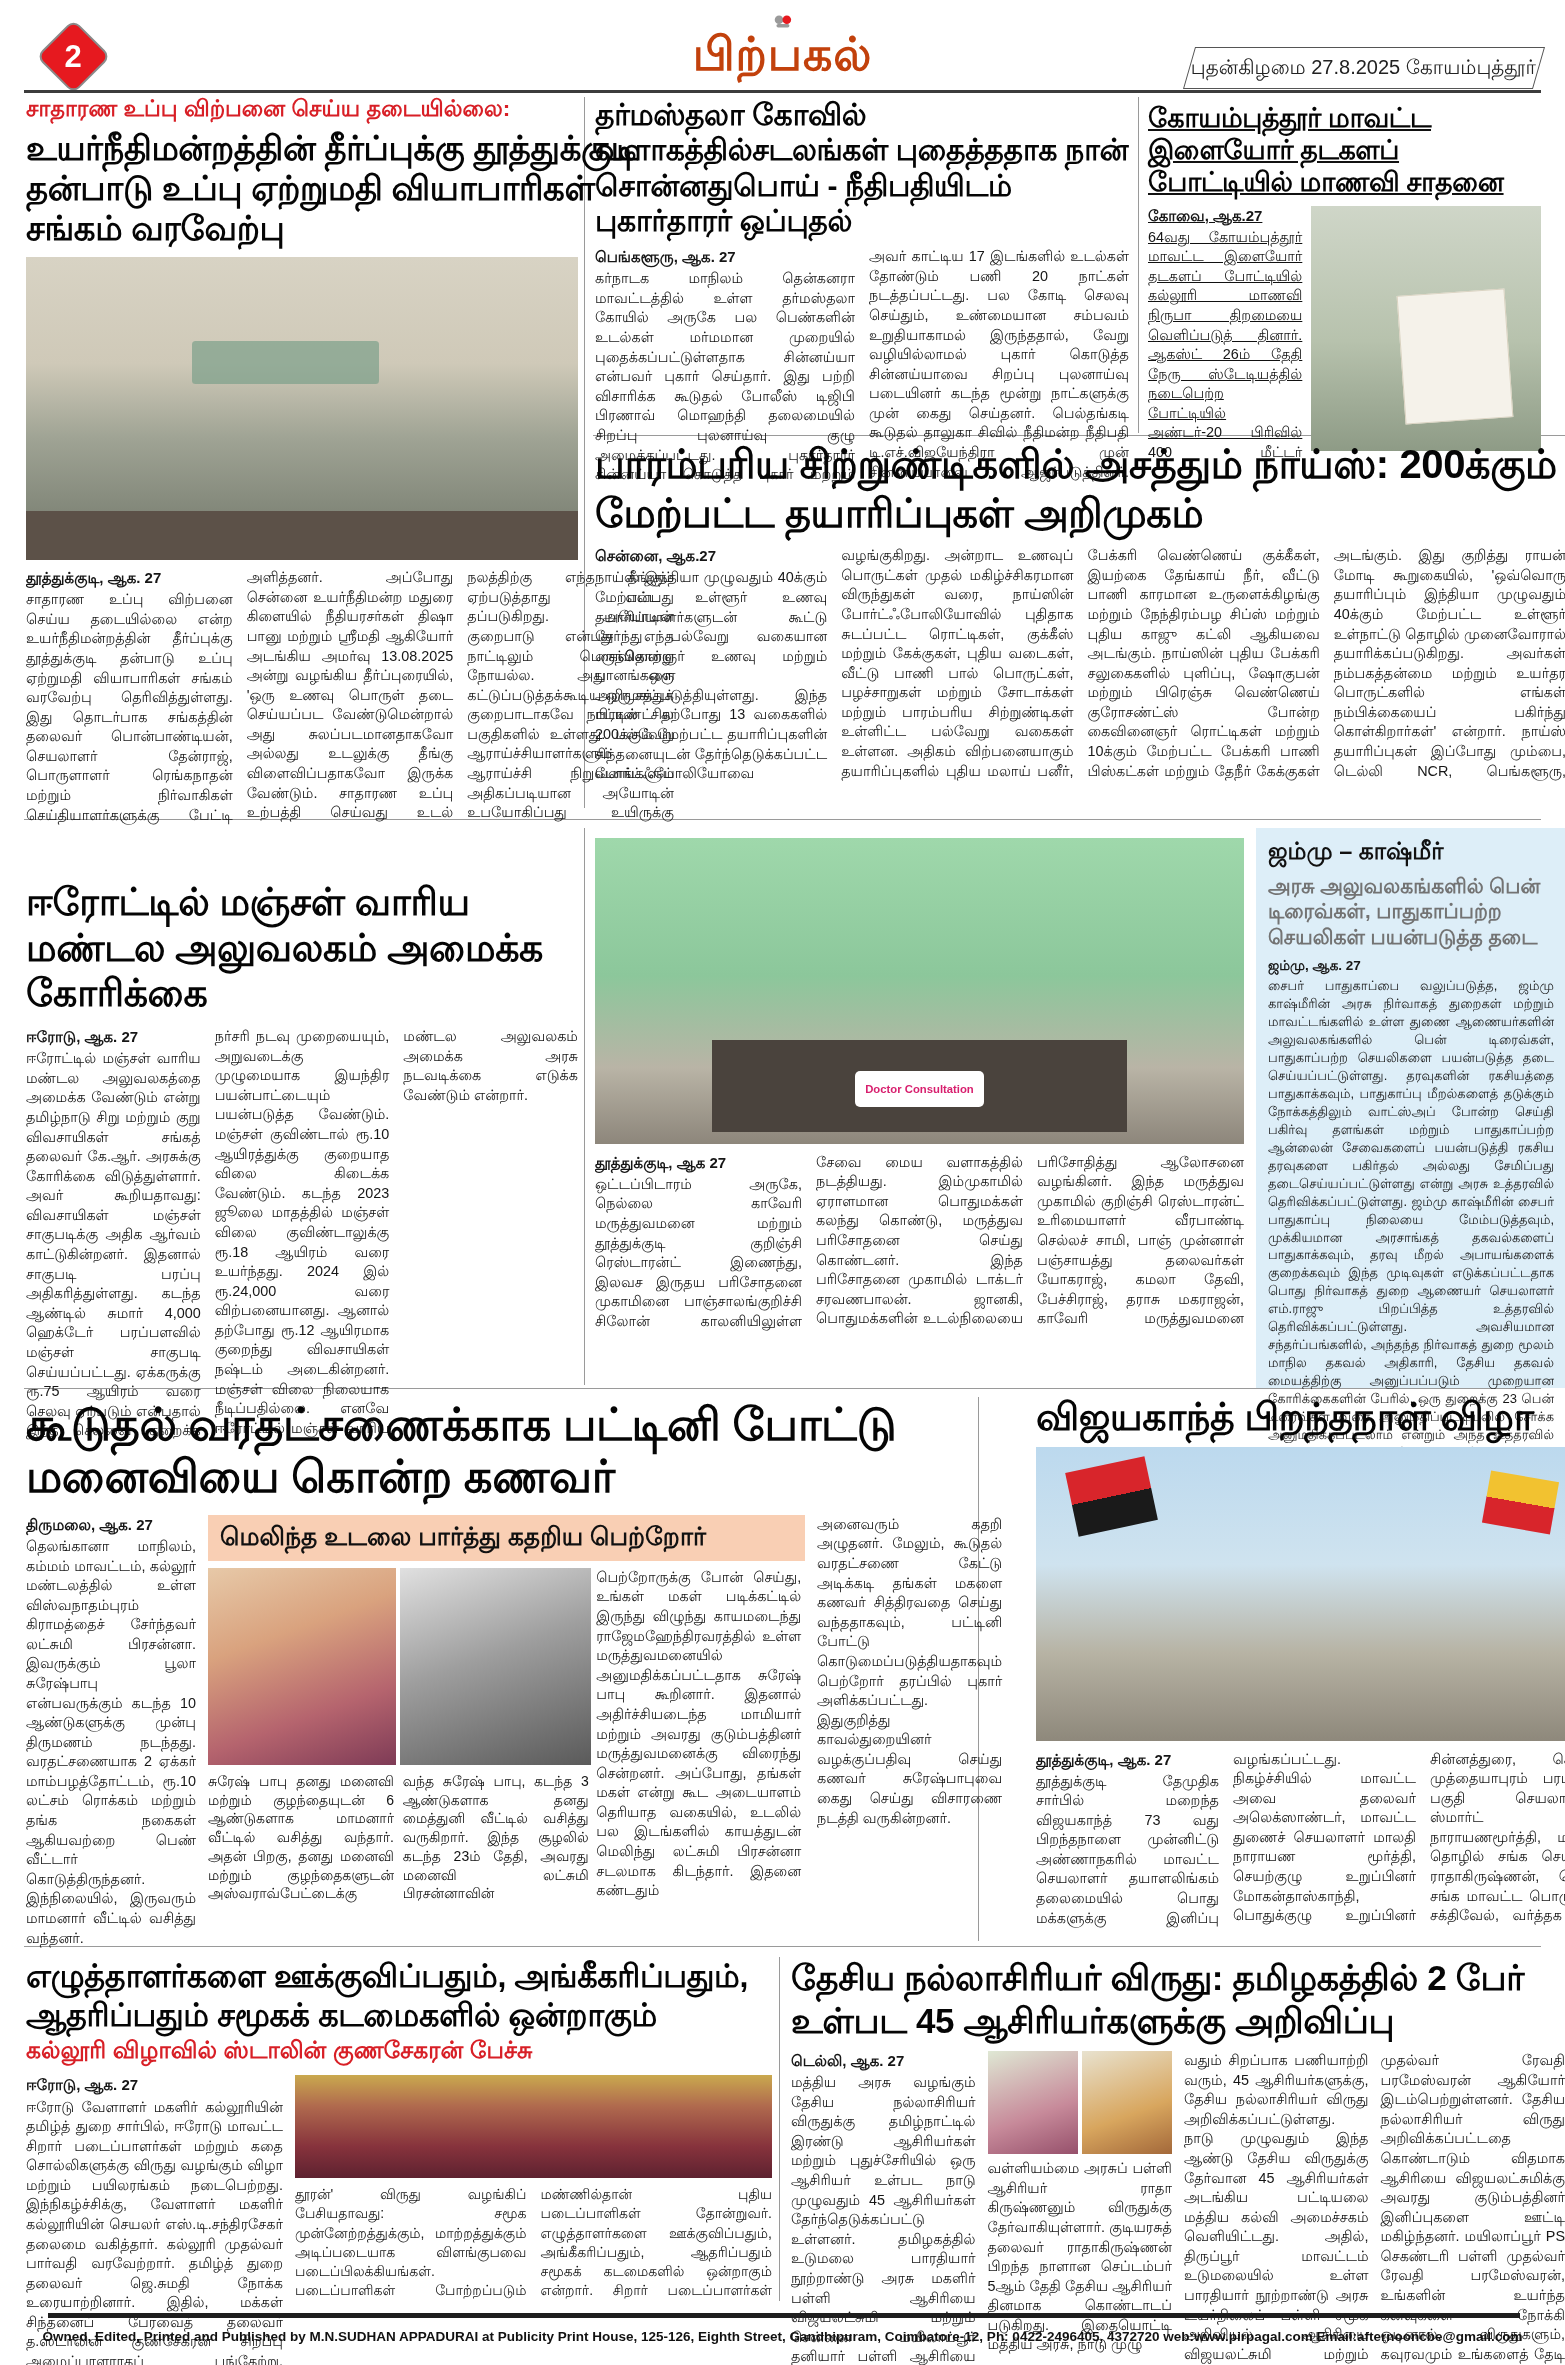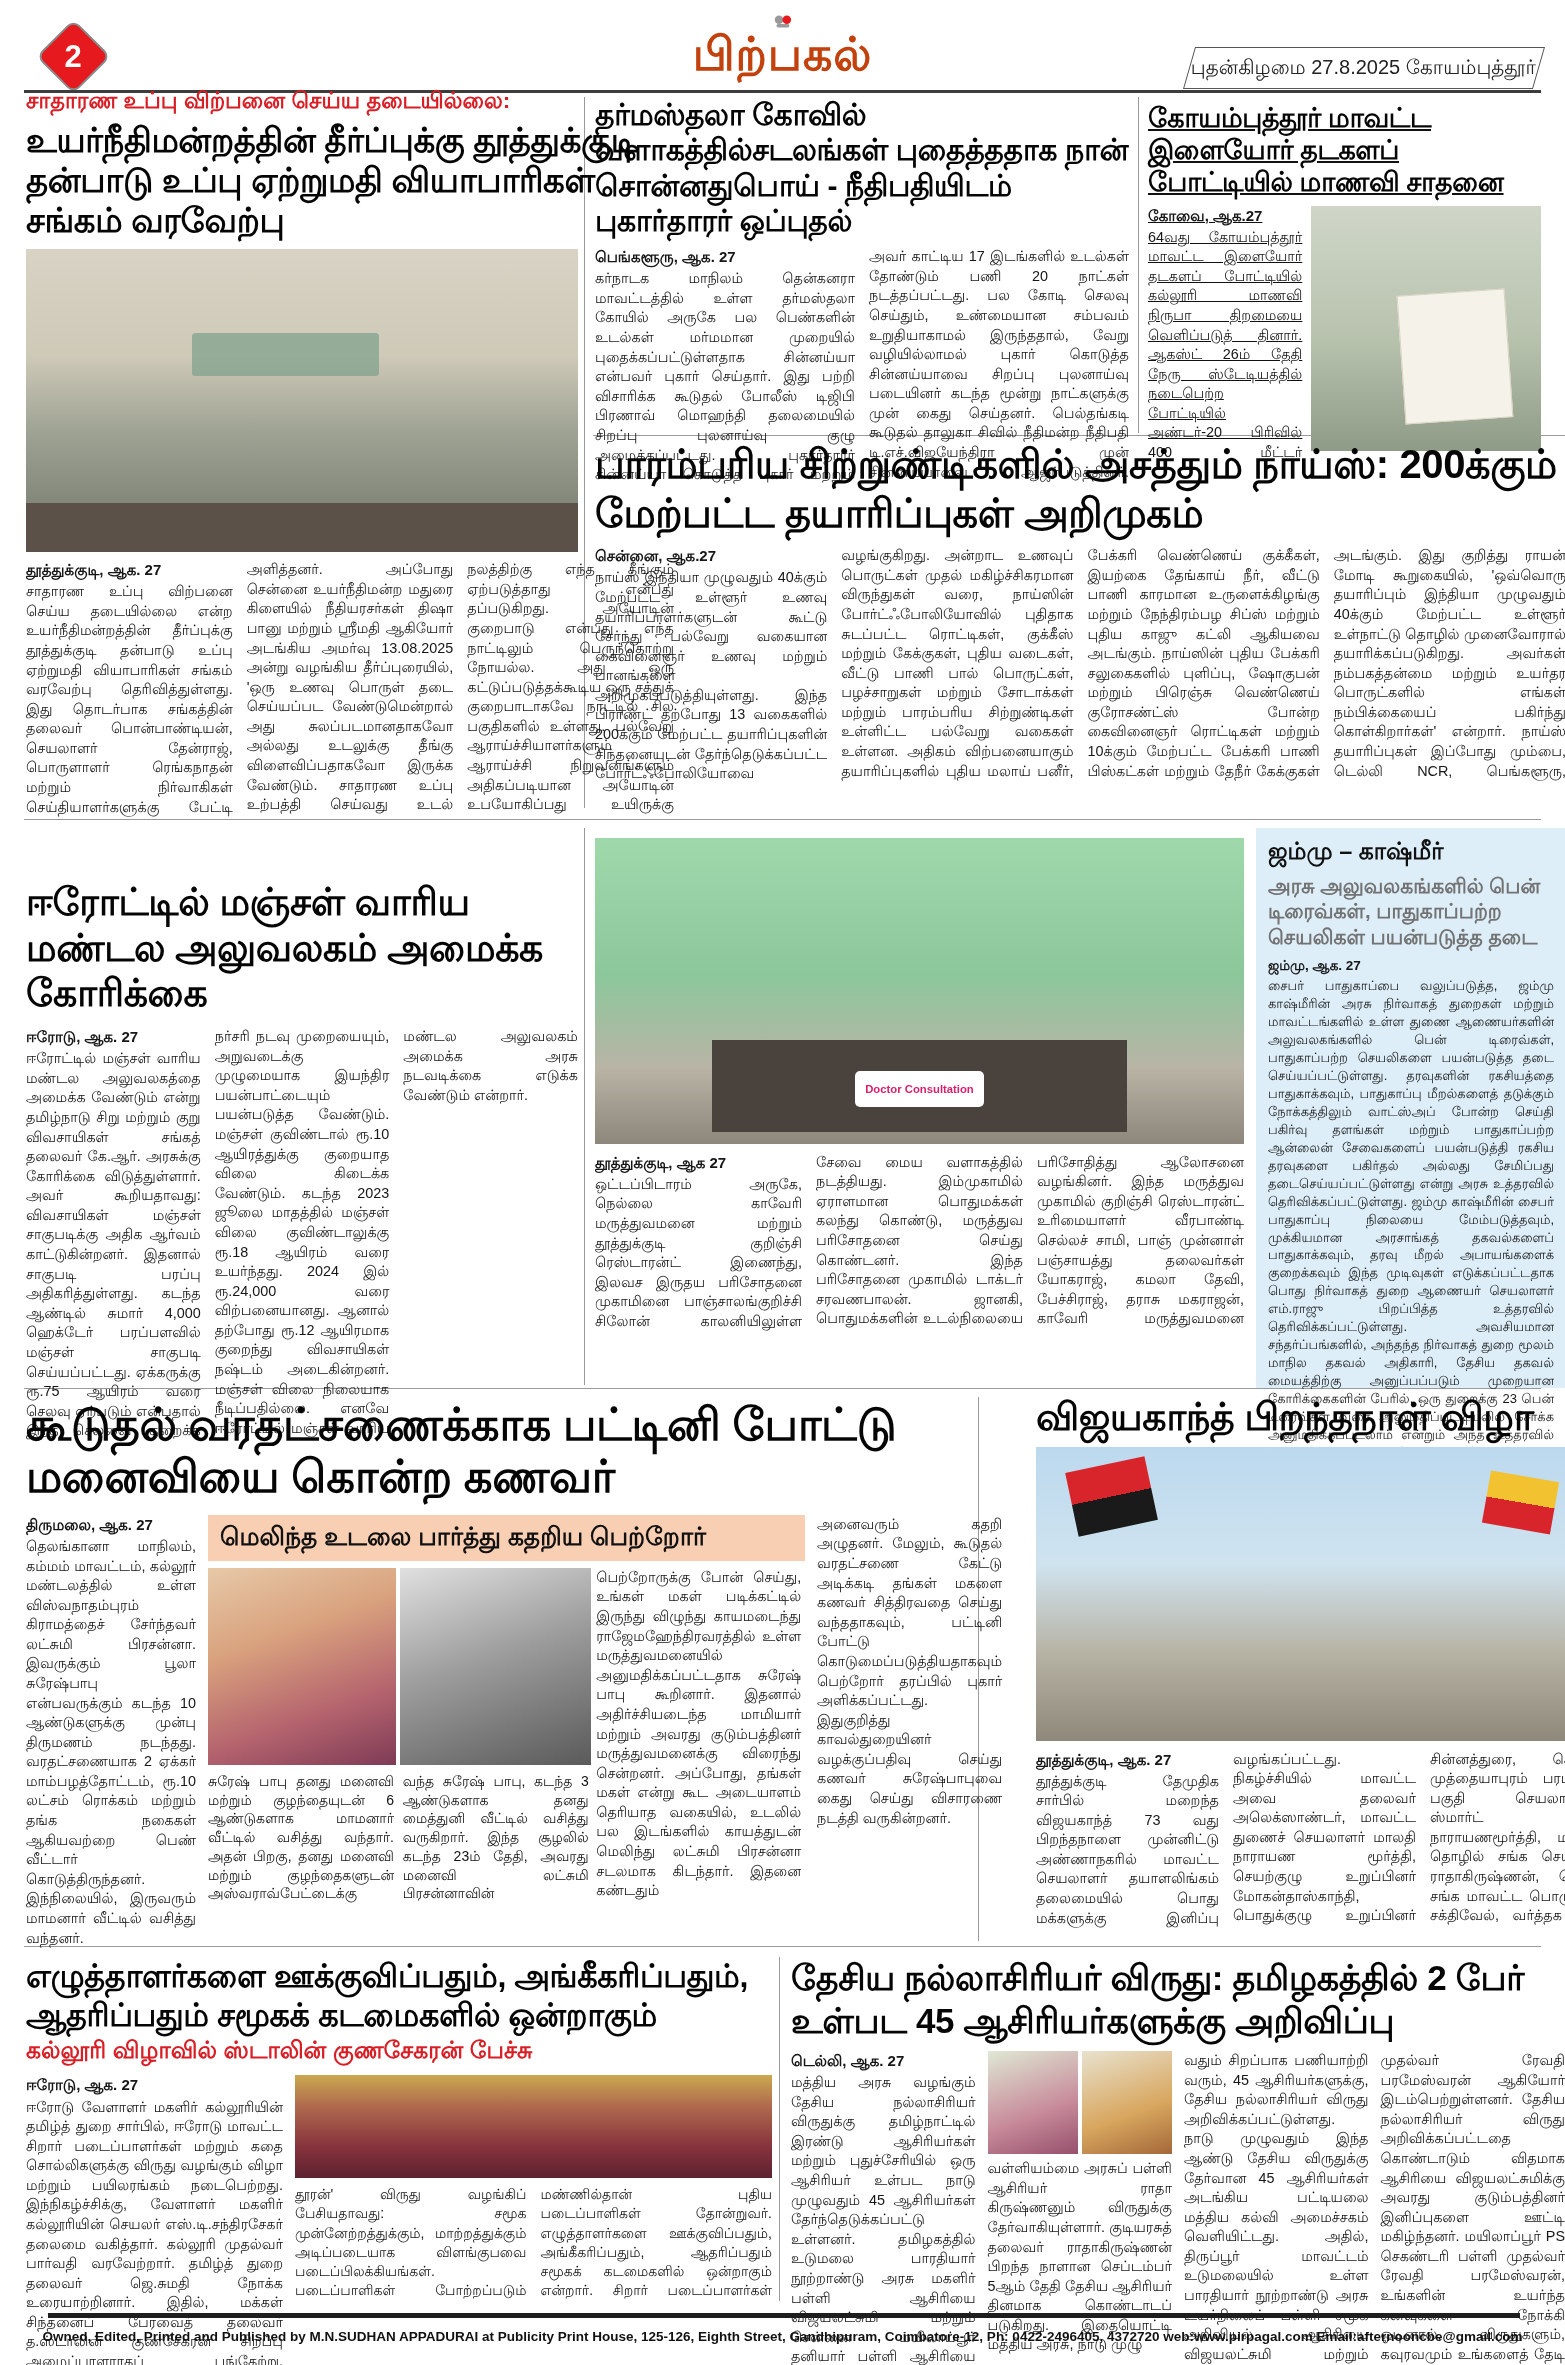--- a/index.html
+++ b/index.html
@@ -93,21 +93,21 @@
   <div class="abs vline" style="left:584px; top:97px; height:711px;"></div>
   <div class="abs vline" style="left:1138px; top:97px; height:336px;"></div>
   <div class="abs hline" style="left:593px; top:435px; width:972px;"></div>
   <div class="abs hline" style="left:24px; top:819px; width:1517px;"></div>
   <div class="abs vline" style="left:584px; top:828px; height:557px;"></div>
   <div class="abs hline" style="left:24px; top:1388px; width:1517px;"></div>
   <div class="abs vline" style="left:978px; top:1397px; height:544px;"></div>
   <div class="abs hline" style="left:24px; top:1946px; width:1517px;"></div>
   <div class="abs vline" style="left:779px; top:1957px; height:344px;"></div>
 
-  <div class="abs" style="left:26px; top:88px; width:648px; height:715px;">
+  <div class="abs" style="left:26px; top:96px; width:648px; height:715px;">
     <div class="kicker" style="font-size:22.6px;">சாதாரண உப்பு விற்பனை செய்ய தடையில்லை:</div>
     <div class="headline" style="font-size:34px; margin-top:3.5px;">உயர்நீதிமன்றத்தின் தீர்ப்புக்கு தூத்துக்குடி தன்பாடு உப்பு ஏற்றுமதி வியாபாரிகள் சங்கம் வரவேற்பு</div>
     <div class="photo ph-press" style="width:552px; height:303px; margin-top:8.7px;">
       <div class="banner"></div>
       <div class="table"></div>
     </div>
     <div class="body-text cols c3" style="margin-top:8.7px; height:270px;">
       <span class="dateline">தூத்துக்குடி, ஆக. 27</span>
       <span>சாதாரண உப்பு விற்பனை செய்ய தடையில்லை என்ற உயர்நீதிமன்றத்தின் தீர்ப்புக்கு தூத்துக்குடி தன்பாடு உப்பு ஏற்றுமதி வியாபாரிகள் சங்கம் வரவேற்பு தெரிவித்துள்ளது. இது தொடர்பாக சங்கத்தின் தலைவர் பொன்பாண்டியன், செயலாளர் தேன்ராஜ், பொருளாளர் ரெங்கநாதன் மற்றும் நிர்வாகிகள் செய்தியாளர்களுக்கு பேட்டி அளித்தனர். அப்போது சென்னை உயர்நீதிமன்ற மதுரை கிளையில் நீதியரசர்கள் திஷா பானு மற்றும் ஸ்ரீமதி ஆகியோர் அடங்கிய அமர்வு 13.08.2025 அன்று வழங்கிய தீர்ப்புரையில், 'ஒரு உணவு பொருள் தடை செய்யப்பட வேண்டுமென்றால் அது சுலப்படமானதாகவோ அல்லது உடலுக்கு தீங்கு விளைவிப்பதாகவோ இருக்க வேண்டும். சாதாரண உப்பு உற்பத்தி செய்வது உடல் நலத்திற்கு எந்த தீங்கும் ஏற்படுத்தாது என்பது தப்படுகிறது. அயோடின் குறைபாடு என்பது எந்த நாட்டிலும் பெருந்தொற்று நோயல்ல. அது ஒரு கட்டுப்படுத்தக்கூடிய ஒரு சத்துக் குறைபாடாகவே நாட்டில் சில பகுதிகளில் உள்ளது. பல்வேறு ஆராய்ச்சியாளர்களும் ஆராய்ச்சி நிறுவனங்களும் அதிகப்படியான அயோடின் உபயோகிப்பது உயிருக்கு ஆபத்தானது என்றும் அது தொண்டை கேன்சர் மற்றும் அதிகப்படியான பாதிப்புகளை ஏற்படுத்தும் என்றும் தெரிவித்துள்ளனர்.</span>
     </div>

